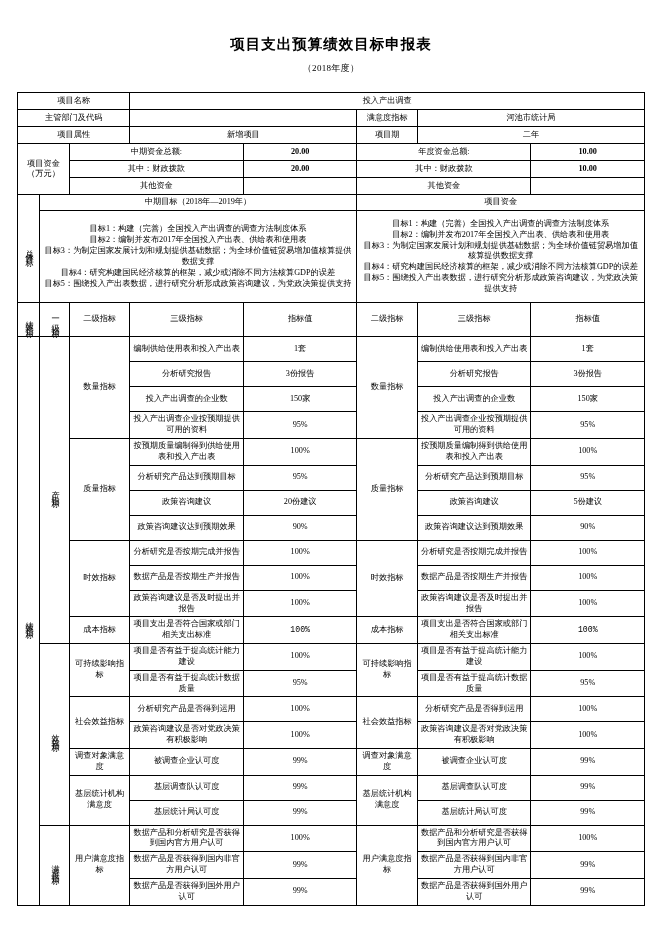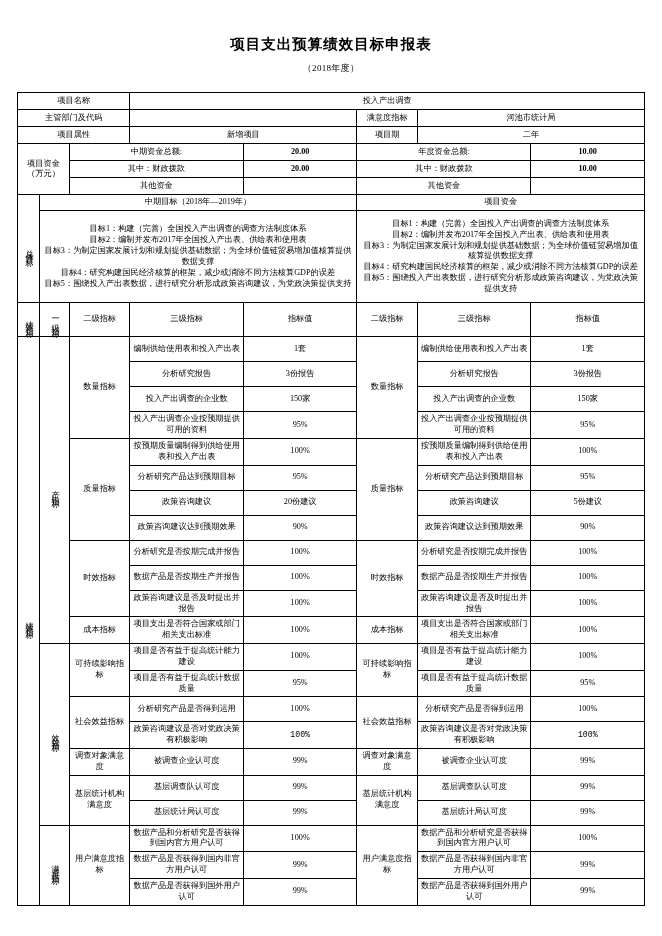--- a/index.html
+++ b/index.html
@@ -241,21 +241,21 @@
           <td>100%</td>
           <td class="left">数据产品是否按期生产并报告</td>
           <td>100%</td>
         </tr>
         <tr style="height: 25px;">
           <td class="left">政策咨询建议是否及时提出并报告</td>
           <td>100%</td>
           <td class="left">政策咨询建议是否及时提出并报告</td>
           <td>100%</td>
         </tr>
-        <tr style="height: 25px;">
+        <tr style="height: 25px; font-family: Liberation Mono, monospace;">
           <td rowspan="1" class="lbl">成本指标</td>
           <td class="left">项目支出是否符合国家或部门相关支出标准</td>
           <td>100%</td>
           <td rowspan="1" class="lbl">成本指标</td>
           <td class="left">项目支出是否符合国家或部门相关支出标准</td>
           <td>100%</td>
         </tr>
         <tr style="height: 25px;">
           <td class="vert" rowspan="7">效益指标</td>
           <td rowspan="2" class="lbl">可持续影响指标</td>
@@ -272,21 +272,21 @@
           <td>95%</td>
         </tr>
         <tr style="height: 25px;">
           <td rowspan="2" class="lbl">社会效益指标</td>
           <td class="left">分析研究产品是否得到运用</td>
           <td>100%</td>
           <td rowspan="2" class="lbl">社会效益指标</td>
           <td class="left">分析研究产品是否得到运用</td>
           <td>100%</td>
         </tr>
-        <tr style="height: 25px; font-family: Liberation Mono, monospace;">
+        <tr style="height: 25px;">
           <td class="left">政策咨询建议是否对党政决策有积极影响</td>
           <td>100%</td>
           <td class="left">政策咨询建议是否对党政决策有积极影响</td>
           <td>100%</td>
         </tr>
         <tr style="height: 25px;">
           <td rowspan="1" class="lbl">调查对象满意度</td>
           <td class="left">被调查企业认可度</td>
           <td>99%</td>
           <td rowspan="1" class="lbl">调查对象满意度</td>

